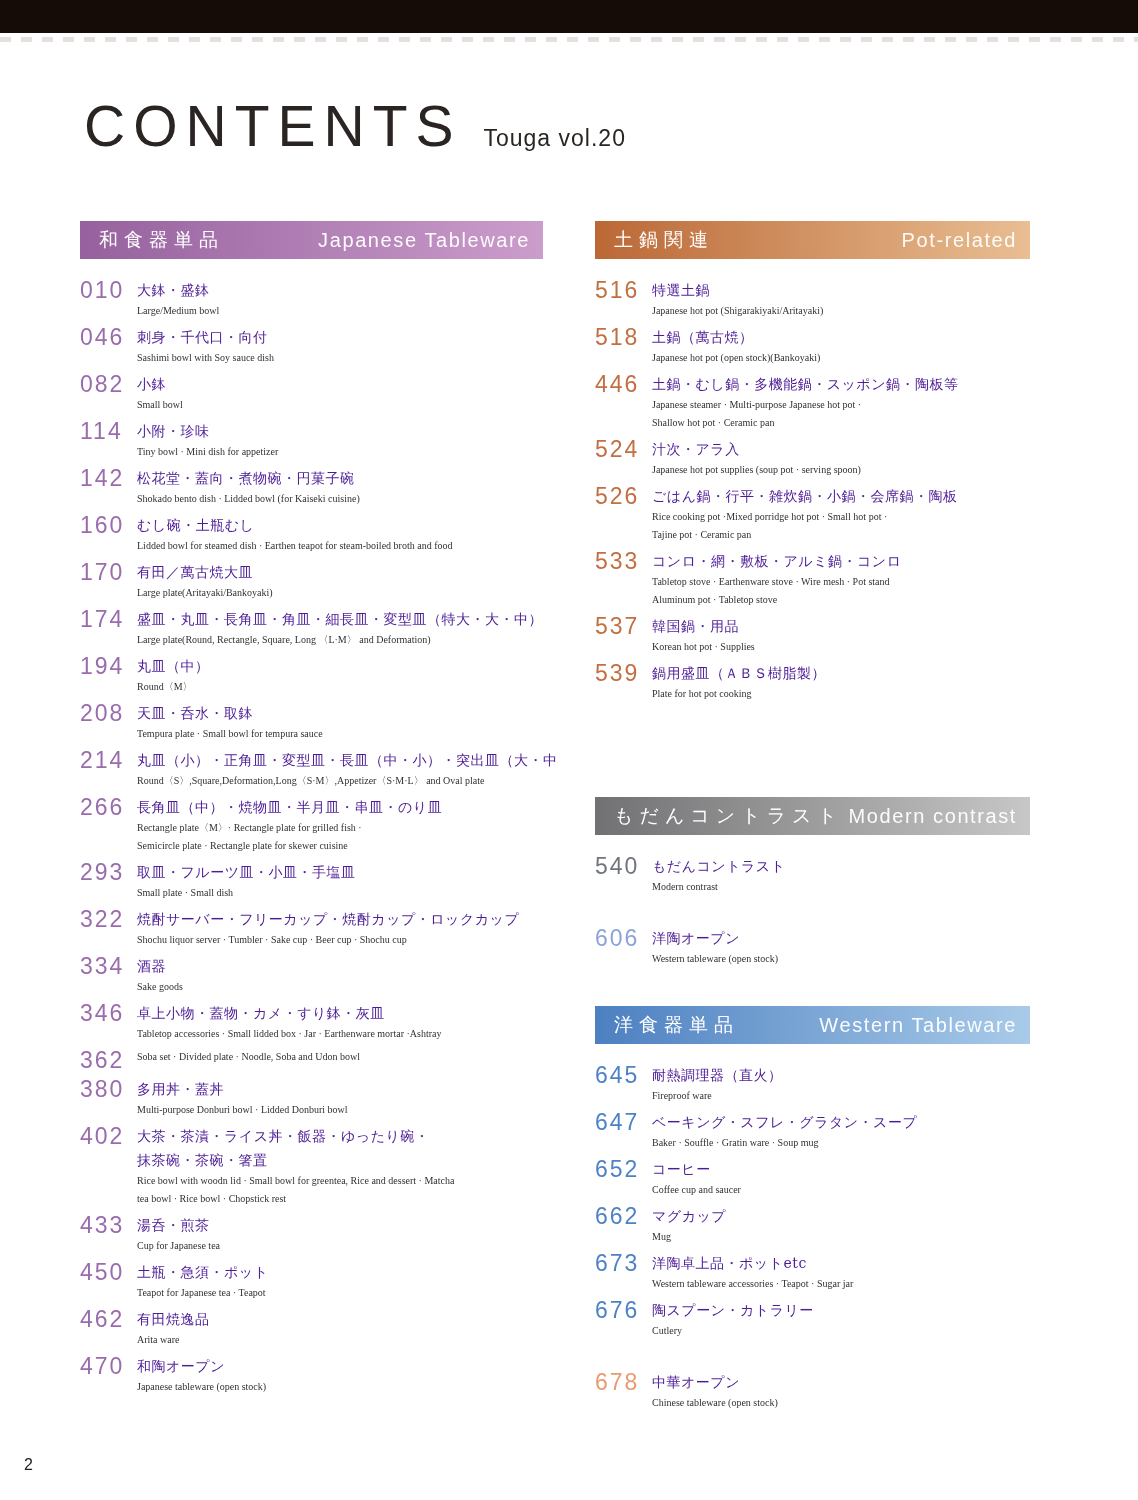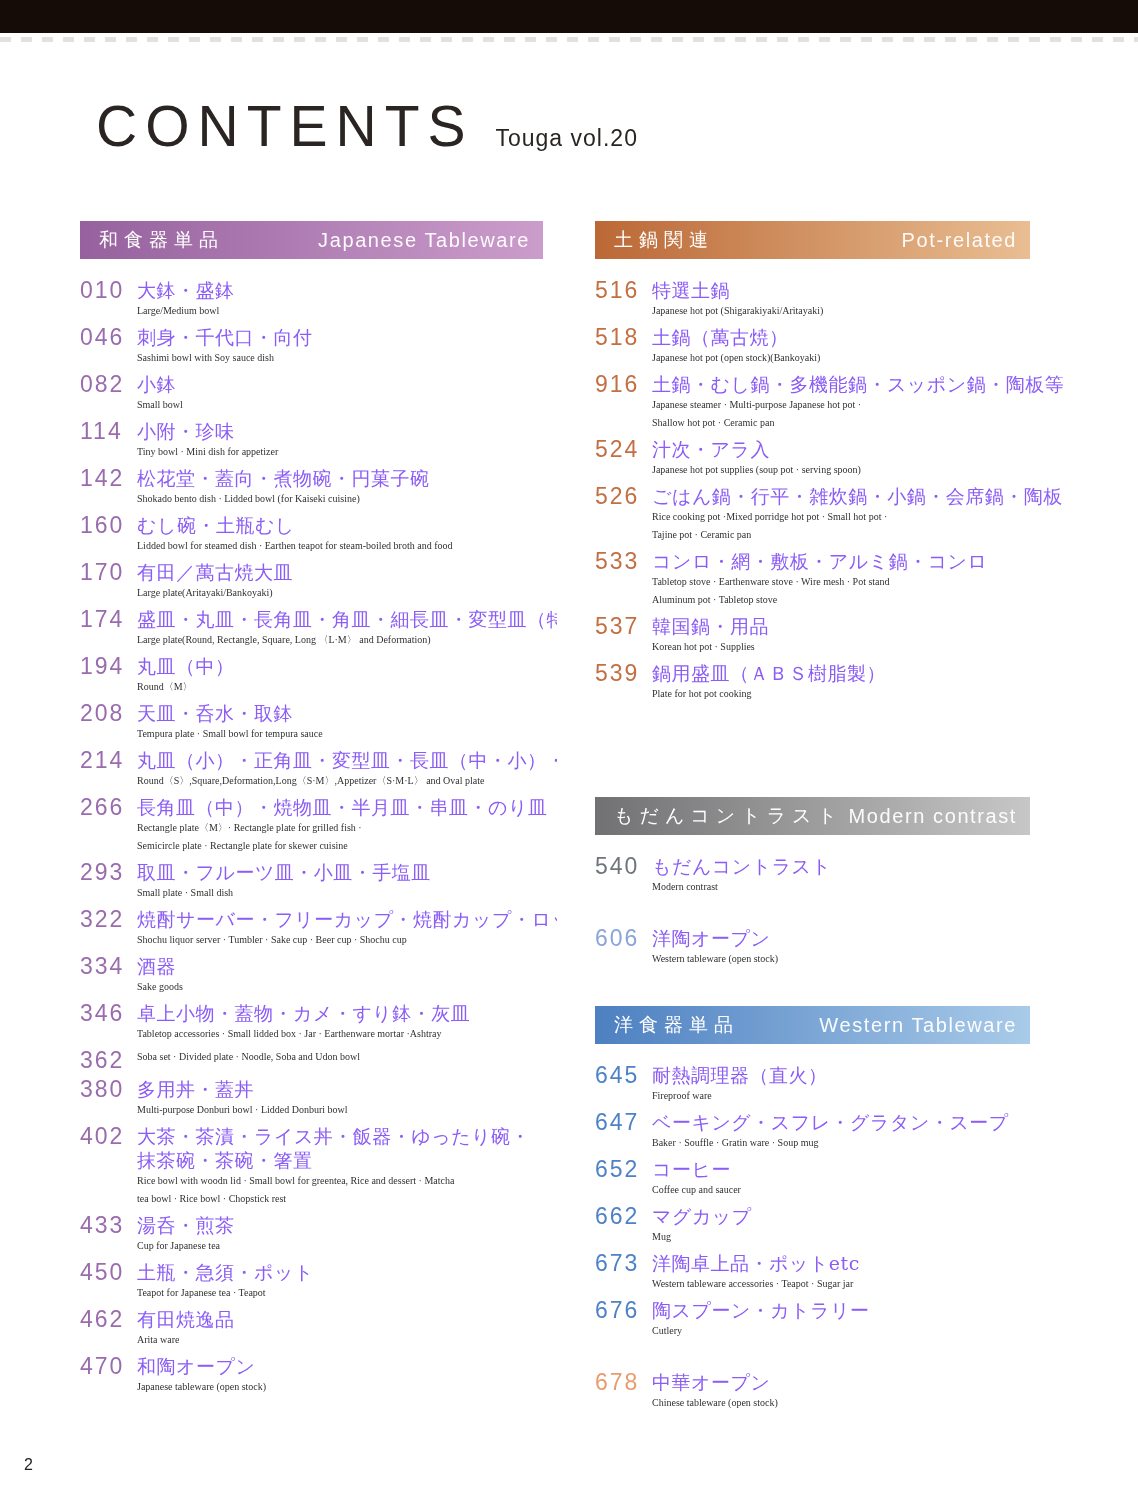--- a/index.html
+++ b/index.html
@@ -5,40 +5,40 @@
   html,body{margin:0;padding:0;}
   body{
     width:1138px;height:1500px;position:relative;background:#ffffff;
     font-family:"Liberation Sans",sans-serif;color:#1d1d1d;overflow:hidden;
   }
   .topbar{position:absolute;top:0;left:0;right:0;height:33px;background:#150b07;}
   .perforation{
     position:absolute;top:37px;left:0;right:0;height:5px;
     background:repeating-linear-gradient(90deg,#e3e0dd 0 11px,transparent 11px 21px);
   }
-  .masthead{position:absolute;left:96px;top:94px;display:flex;align-items:baseline;}
+  .masthead{position:absolute;left:84px;top:94px;display:flex;align-items:baseline;}
   .contents-title{font-size:57px;line-height:64px;letter-spacing:8px;font-weight:400;color:#2a2522;}
   .vol{font-size:23px;margin-left:22px;letter-spacing:1px;color:#2a2522;}
 
   .col{position:absolute;top:221px;}
   .col-left{left:80px;width:463px;}
   .col-right{left:595px;width:435px;}
 
   .section-header{
     height:38px;box-sizing:border-box;display:flex;align-items:center;
     justify-content:space-between;padding:0 13px 0 19px;margin-bottom:19px;
   }
   .section-title-jp{font-family:"DejaVu Serif",serif;color:#ffffff;font-size:19px;letter-spacing:6px;white-space:pre;}
   .section-title-en{color:#ffffff;font-size:20px;letter-spacing:1.6px;opacity:.96;white-space:pre;}
 
   .entry{display:flex;margin-bottom:5px;}
   .entry.gap-before{margin-top:30px;}
   .entry-num{flex:0 0 57px;width:57px;font-size:23px;letter-spacing:2px;line-height:24px;font-weight:400;}
   .entry-text{flex:0 0 420px;width:420px;overflow:hidden;}
-  .entry-jp{font-family:"DejaVu Serif",serif;font-size:19px;line-height:24px;letter-spacing:.5px;color:#8b5cf6;white-space:pre;}
+  .entry-jp{font-family:"DejaVu Serif",serif;font-size:14px;line-height:24px;letter-spacing:.5px;color:#4c1d95;white-space:pre;}
   .entry-en{font-family:Liberation Serif, serif;font-size:10px;line-height:18px;color:#313131;white-space:pre;}
 
   #section-modern{margin-top:94px;}
   #section-western{margin-top:38px;}
 
   .page-number{position:absolute;left:24px;top:1456px;font-size:16px;color:#222222;}
 </style>
 </head>
 <body>
 
@@ -266,21 +266,21 @@
 
   <div class="entry">
     <div class="entry-num" style="color: rgb(194, 111, 66);">518</div>
     <div class="entry-text">
       <div class="entry-jp">土鍋（萬古焼）</div>
       <div class="entry-en">Japanese hot pot (open stock)(Bankoyaki)</div>
     </div>
   </div>
 
   <div class="entry">
-    <div class="entry-num" style="color: rgb(194, 111, 66);">916</div>
+    <div class="entry-num" style="color: rgb(194, 111, 66);">446</div>
     <div class="entry-text">
       <div class="entry-jp">土鍋・むし鍋・多機能鍋・スッポン鍋・陶板等</div>
       <div class="entry-en">Japanese steamer · Multi-purpose Japanese hot pot ·
 Shallow hot pot · Ceramic pan</div>
     </div>
   </div>
 
   <div class="entry">
     <div class="entry-num" style="color: rgb(194, 111, 66);">524</div>
     <div class="entry-text">

